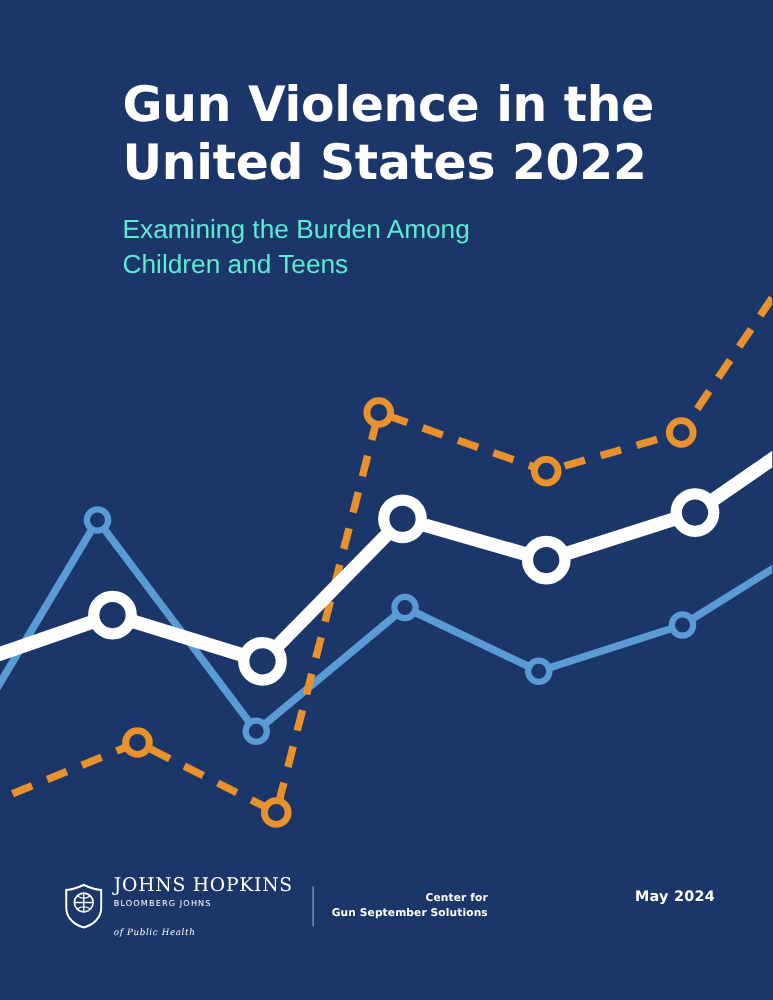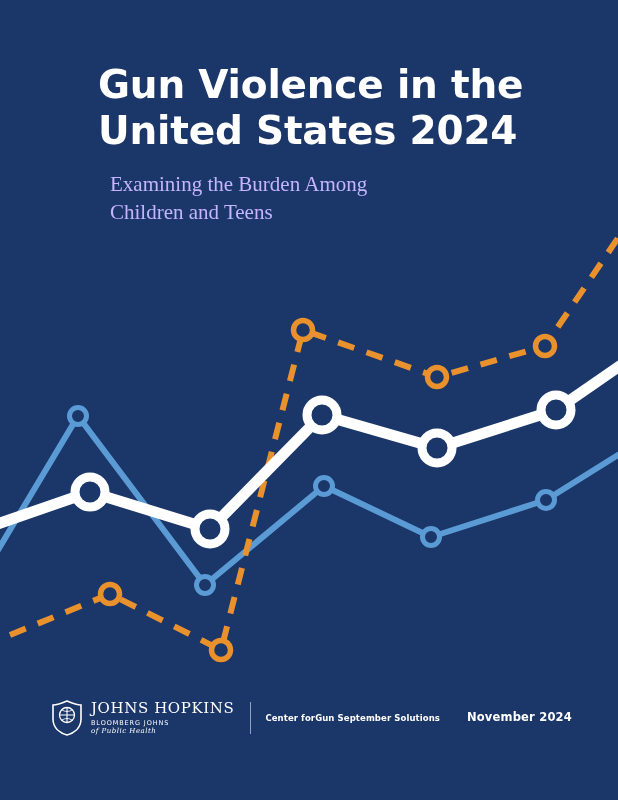--- a/index.html
+++ b/index.html
@@ -32,26 +32,26 @@
     color: #ffffff;
     font-family: "DejaVu Sans", sans-serif;
     font-weight: bold;
     font-size: 39px;
     line-height: 1.18;
     letter-spacing: -0.2px;
     margin: 0;
     white-space: pre-line;
   }
   .subtitle {
-    color: #c4b5fd;
-    font-family: Liberation Serif, serif;
+    color: #5eead4;
+    font-family: Liberation Sans, sans-serif;
     font-weight: normal;
     font-size: 21px;
     line-height: 1.35;
-    margin: 16px 0 0 12px;
+    margin: 16px 0 0 0;
     white-space: pre-line;
   }
 
   
   .chart-art {
     position: absolute;
     left: 0;
     top: 230px;
     width: 618px;
     height: 450px;
@@ -97,32 +97,32 @@
     letter-spacing: 0.9px;
     margin-top: 3px;
     line-height: 1.2;
   }
   .jh-school-2 {
     color: #ffffff;
     font-family: "DejaVu Serif", serif;
     font-style: italic;
     font-size: 7px;
     letter-spacing: 0.5px;
-    margin-top: 0;
+    margin-top: 15px;
     line-height: 1.2;
   }
   .divider {
     width: 1px;
     height: 32px;
     background: #8fa4c4;
     margin: 0 14px 0 16px;
   }
   .center-text {
     display: flex;
-    flex-direction: row;
+    flex-direction: column;
     justify-content: center;
     text-align: right;
   }
   .center-line {
     color: #ffffff;
     font-family: "DejaVu Sans", sans-serif;
     font-weight: bold;
     font-size: 8.5px;
     line-height: 1.5;
     letter-spacing: 0.1px;
@@ -138,21 +138,21 @@
     letter-spacing: 0.2px;
   }
 </style>
 </head>
 <body>
 
 <div class="page">
 
   <div class="title-block">
     <h1 class="main-title">Gun Violence in the
-United States 2024</h1>
+United States 2022</h1>
     <p class="subtitle">Examining the Burden Among
 Children and Teens</p>
   </div>
 
   <div class="chart-art">
     <svg width="618" height="450" viewBox="0 0 618 450">
 
       <polyline points="-20,350 78,186 205,355 324,256 431,307 546,270 650,205" fill="none" stroke="#5b9bd5" stroke-width="6" stroke-linejoin="round" stroke-linecap="round"></polyline>
       <g>
         <circle cx="78" cy="186" r="8.5" fill="#1b3668" stroke="#5b9bd5" stroke-width="5"></circle>
@@ -196,16 +196,16 @@
         <div class="jh-name">JOHNS HOPKINS</div>
         <div class="jh-school">BLOOMBERG JOHNS</div>
         <div class="jh-school-2">of Public Health</div>
       </div>
       <div class="divider"></div>
       <div class="center-text">
         <div class="center-line">Center for</div>
         <div class="center-line">Gun September Solutions</div>
       </div>
     </div>
-    <div class="date">November 2024</div>
+    <div class="date">May 2024</div>
   </div>
 
 </div>
 
 </body></html>

